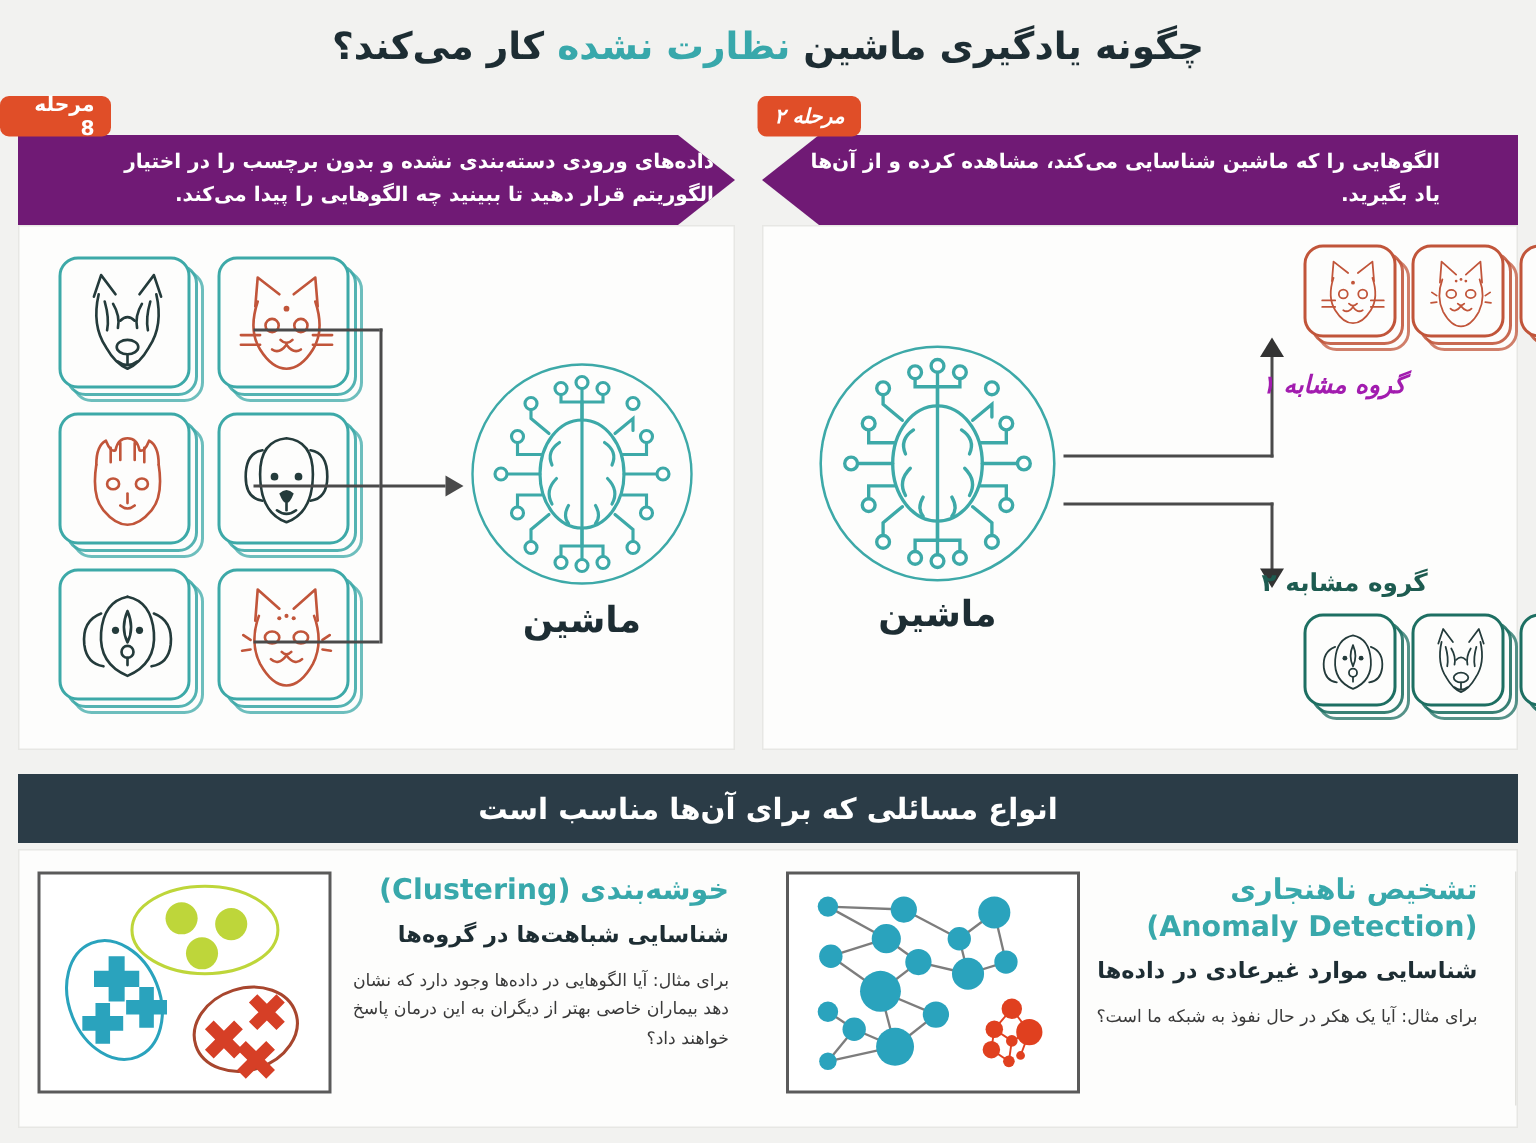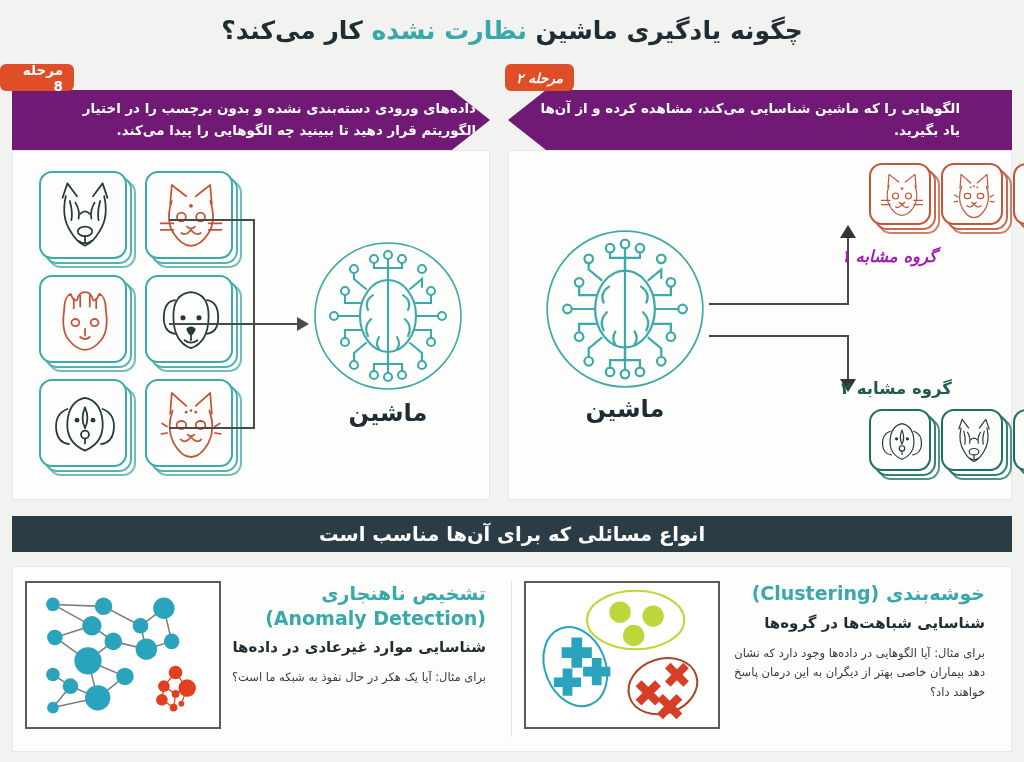--- a/index.html
+++ b/index.html
@@ -81,21 +81,21 @@
   }
   .group-label {
     position: absolute; font-size: 16.5px; font-weight: bold; direction: rtl;
     white-space: nowrap;
   }
   .grp1 { color: #a21caf; font-style: italic; }
   .grp2 { color: #1d5b50; }
 
   
   .dark-banner {
-    position: absolute; top: 516px; left: 12px; width: 1000px; height: 36px;
+    position: absolute; top: 516px; left: 12px; width: 1000px; height: 46px;
     background: #2b3c47; display: flex; align-items: center; justify-content: center;
     color: #ffffff; font-size: 19.5px; font-weight: bold; direction: rtl;
   }
 
   
   .bottom-wrap {
     position: absolute; top: 566px; left: 12px; width: 1000px; height: 186px;
     background: #fdfdfc; border: 1px solid #e7e7e4;
     display: flex; direction: ltr;
   }
@@ -476,20 +476,50 @@
             </svg>
           </div>
         </div>
       </div>
   </div>
 
   <div class="dark-banner">انواع مسائلی که برای آن‌ها مناسب است</div>
 
   <div class="bottom-wrap">
 
+    <div class="bsec">
+      <div class="bsec-img">
+        <svg viewBox="0 0 196 148" width="192" height="144" style="position:absolute;left:0;top:0;">
+          <ellipse cx="112" cy="38" rx="50" ry="30" fill="none" stroke="#bed63a" stroke-width="2.1"></ellipse>
+          <g fill="#bed63a">
+            <circle cx="96" cy="30" r="11"></circle>
+              <circle cx="130" cy="34" r="11"></circle>
+              <circle cx="110" cy="54" r="11"></circle>
+          </g>
+          <ellipse cx="50" cy="86" rx="31" ry="42" fill="none" stroke="#2aa3bd" stroke-width="2.1" transform="rotate(-22 50 86)"></ellipse>
+          <g fill="#2aa3bd">
+            <path d="M36 66 h10 v-10 h11 v10 h10 v11 h-10 v10 h-11 v-10 h-10 z"></path>
+            <path d="M58 86 h9 v-9 h10 v9 h9 v10 h-9 v9 h-10 v-9 h-9 z"></path>
+            <path d="M28 97 h9 v-9 h10 v9 h9 v10 h-9 v9 h-10 v-9 h-9 z"></path>
+          </g>
+          <ellipse cx="140" cy="106" rx="36" ry="28" fill="none" stroke="#a8462e" stroke-width="2.1" transform="rotate(-18 140 106)"></ellipse>
+          <g fill="#d63f26" stroke="none">
+            <path d="M152 82 l8 8 l8 -8 l7 7 l-8 8 l8 8 l-7 7 l-8 -8 l-8 8 l-7 -7 l8 -8 l-8 -8 z" transform="translate(-3,0) scale(0.82) translate(32,18)"></path>
+            <path d="M118 100 l7 7 l7 -7 l6 6 l-7 7 l7 7 l-6 6 l-7 -7 l-7 7 l-6 -6 l7 -7 l-7 -7 z"></path>
+            <path d="M140 114 l7 7 l7 -7 l6 6 l-7 7 l7 7 l-6 6 l-7 -7 l-7 7 l-6 -6 l7 -7 l-7 -7 z"></path>
+          </g>
+        </svg>
+      </div>
+      <div class="bsec-txt">
+        <div class="bsec-h1">خوشه‌بندی (Clustering)</div>
+        <div class="bsec-h2">شناسایی شباهت‌ها در گروه‌ها</div>
+        <div class="bsec-p">برای مثال: آیا الگوهایی در داده‌ها وجود دارد که نشان دهد بیماران خاصی بهتر از دیگران به این درمان پاسخ خواهند داد؟</div>
+      </div>
+    </div>
+
     <div class="bsec with-divider">
       <div class="bsec-img">
         <svg viewBox="0 0 196 148" width="192" height="144" style="position:absolute;left:0;top:0;">
           <g stroke="#7d7d7d" stroke-width="1.6" fill="none">
             <line x1="26" y1="22" x2="66" y2="44"></line>
               <line x1="26" y1="22" x2="78" y2="24"></line>
             <line x1="78" y1="24" x2="116" y2="44"></line>
               <line x1="116" y1="44" x2="140" y2="26"></line>
             <line x1="140" y1="26" x2="148" y2="60"></line>
               <line x1="116" y1="44" x2="122" y2="68"></line>
@@ -545,44 +575,14 @@
           </g>
         </svg>
       </div>
       <div class="bsec-txt">
         <div class="bsec-h1">تشخیص ناهنجاری (Anomaly Detection)</div>
         <div class="bsec-h2">شناسایی موارد غیرعادی در داده‌ها</div>
         <div class="bsec-p">برای مثال: آیا یک هکر در حال نفوذ به شبکه ما است؟</div>
       </div>
     </div>
 
-    <div class="bsec">
-      <div class="bsec-img">
-        <svg viewBox="0 0 196 148" width="192" height="144" style="position:absolute;left:0;top:0;">
-          <ellipse cx="112" cy="38" rx="50" ry="30" fill="none" stroke="#bed63a" stroke-width="2.1"></ellipse>
-          <g fill="#bed63a">
-            <circle cx="96" cy="30" r="11"></circle>
-              <circle cx="130" cy="34" r="11"></circle>
-              <circle cx="110" cy="54" r="11"></circle>
-          </g>
-          <ellipse cx="50" cy="86" rx="31" ry="42" fill="none" stroke="#2aa3bd" stroke-width="2.1" transform="rotate(-22 50 86)"></ellipse>
-          <g fill="#2aa3bd">
-            <path d="M36 66 h10 v-10 h11 v10 h10 v11 h-10 v10 h-11 v-10 h-10 z"></path>
-            <path d="M58 86 h9 v-9 h10 v9 h9 v10 h-9 v9 h-10 v-9 h-9 z"></path>
-            <path d="M28 97 h9 v-9 h10 v9 h9 v10 h-9 v9 h-10 v-9 h-9 z"></path>
-          </g>
-          <ellipse cx="140" cy="106" rx="36" ry="28" fill="none" stroke="#a8462e" stroke-width="2.1" transform="rotate(-18 140 106)"></ellipse>
-          <g fill="#d63f26" stroke="none">
-            <path d="M152 82 l8 8 l8 -8 l7 7 l-8 8 l8 8 l-7 7 l-8 -8 l-8 8 l-7 -7 l8 -8 l-8 -8 z" transform="translate(-3,0) scale(0.82) translate(32,18)"></path>
-            <path d="M118 100 l7 7 l7 -7 l6 6 l-7 7 l7 7 l-6 6 l-7 -7 l-7 7 l-6 -6 l7 -7 l-7 -7 z"></path>
-            <path d="M140 114 l7 7 l7 -7 l6 6 l-7 7 l7 7 l-6 6 l-7 -7 l-7 7 l-6 -6 l7 -7 l-7 -7 z"></path>
-          </g>
-        </svg>
-      </div>
-      <div class="bsec-txt">
-        <div class="bsec-h1">خوشه‌بندی (Clustering)</div>
-        <div class="bsec-h2">شناسایی شباهت‌ها در گروه‌ها</div>
-        <div class="bsec-p">برای مثال: آیا الگوهایی در داده‌ها وجود دارد که نشان دهد بیماران خاصی بهتر از دیگران به این درمان پاسخ خواهند داد؟</div>
-      </div>
-    </div>
-
   </div>
 </div>
 
 </body></html>

